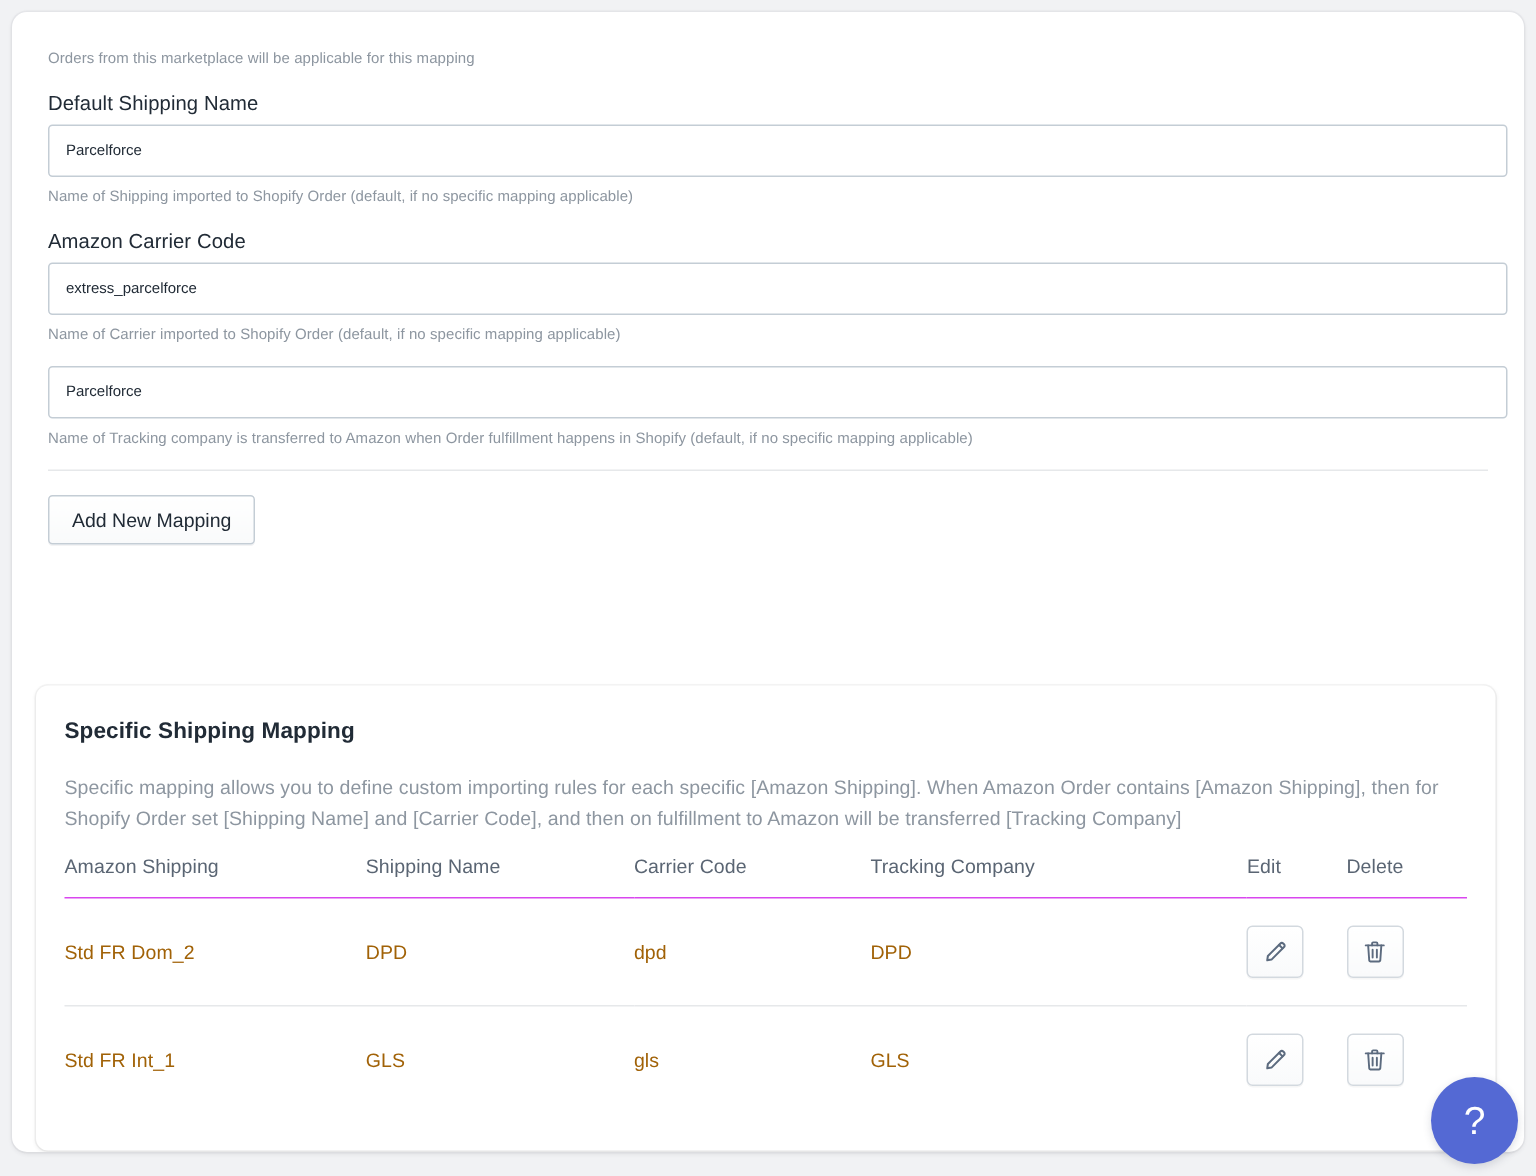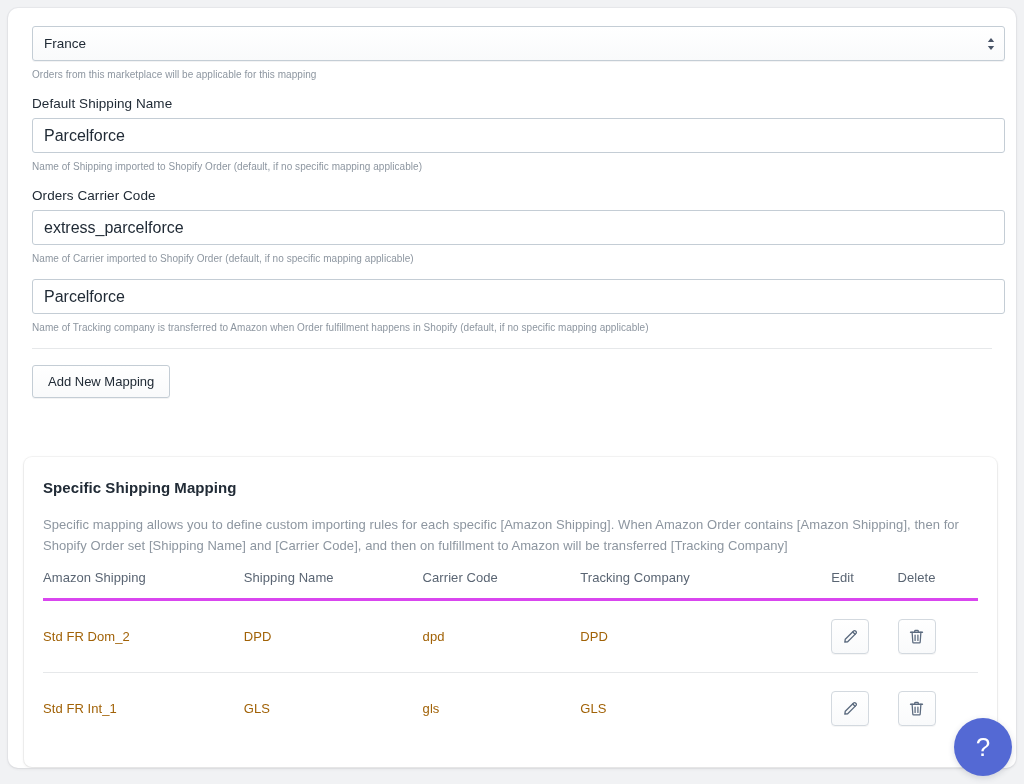--- a/index.html
+++ b/index.html
@@ -90,21 +90,21 @@
   
   .text-input {
     display: block;
     margin-left: 8px;
     width: 973px;
     height: 35px;
     box-sizing: border-box;
     border: 1px solid #c4cdd5;
     border-radius: 3px;
     background: #ffffff;
-    font-size: 16px;
+    font-size: 10px;
     color: #212b36;
     padding: 0 11px;
     font-family: "Liberation Sans", sans-serif;
     outline: none;
   }
 
   .divider {
     height: 1px;
     background: #e6e8ea;
     margin: 10px 8px 0 8px;
@@ -160,21 +160,21 @@
     width: 100%;
     border-collapse: collapse;
     table-layout: fixed;
   }
   table.mapping th {
     font-size: 13px;
     font-weight: normal;
     color: #5a6573;
     text-align: left;
     padding: 0 0 13px 0;
-    border-bottom: 3px solid #d946ef;
+    border-bottom: 1px solid #d946ef;
     letter-spacing: 0.005em;
   }
   table.mapping td {
     font-size: 13px;
     color: #a16207;
     padding: 18px 0 18px 0;
     border-bottom: 1px solid #e6e8ea;
     letter-spacing: 0.005em;
     vertical-align: middle;
   }
@@ -227,38 +227,29 @@
 </head>
 <body>
 
 <div class="page">
 
   <div class="outer-card">
 
     <div class="form-area">
 
       
-      <div class="select-wrap">
-        <button class="select-box">France</button>
-        <span class="select-arrows">
-          <svg width="10" height="18" viewBox="0 0 10 18">
-            <path d="M5 3 L8.2 7 L1.8 7 Z" fill="#4a5568"></path>
-            <path d="M5 15 L8.2 11 L1.8 11 Z" fill="#4a5568"></path>
-          </svg>
-        </span>
-      </div>
       <div class="help-text">Orders from this marketplace will be applicable for this mapping</div>
 
       
       <div class="field-label">Default Shipping Name</div>
       <input class="text-input" type="text" value="Parcelforce" style="">
       <div class="help-text">Name of Shipping imported to Shopify Order (default, if no specific mapping applicable)</div>
 
       
-      <div class="field-label">Orders Carrier Code</div>
+      <div class="field-label">Amazon Carrier Code</div>
       <input class="text-input" type="text" value="extress_parcelforce" style="">
       <div class="help-text">Name of Carrier imported to Shopify Order (default, if no specific mapping applicable)</div>
 
       
       <input class="text-input" type="text" value="Parcelforce" style="">
       <div class="help-text">Name of Tracking company is transferred to Amazon when Order fulfillment happens in Shopify (default, if no specific mapping applicable)</div>
 
       <div class="divider"></div>
 
       <button class="btn-default">Add New Mapping</button>

